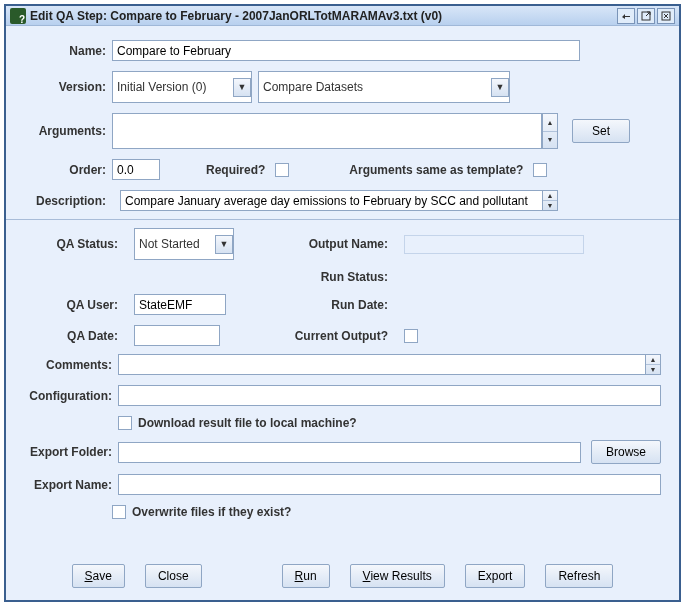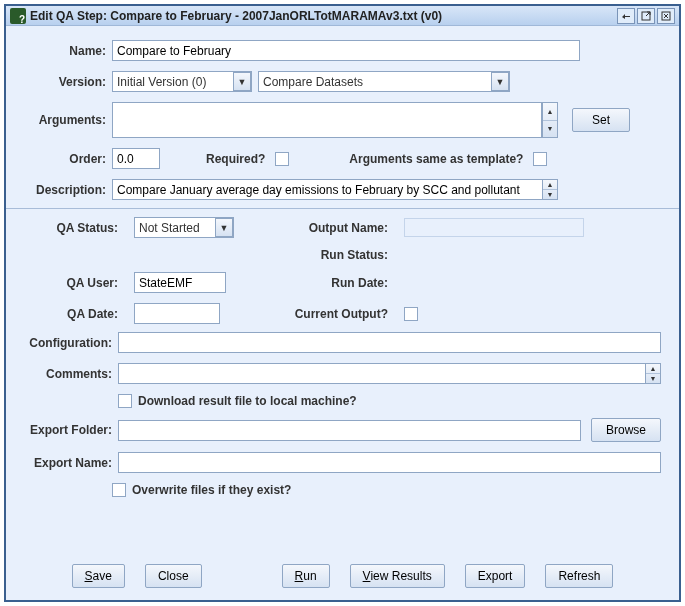--- a/index.html
+++ b/index.html
@@ -67,21 +67,21 @@
     border: 1px solid #8fa6c4;
     background: #fff;
     height: 21px;
     padding: 2px 4px;
     font-size: 12px;
     font-family: inherit;
   }
   .combo {
     border: 1px solid #8fa6c4;
     background: #fff;
-    height: 21px;
+    height: 32px;
     display: flex;
     align-items: center;
     position: relative;
   }
   .combo-text { flex: 1; padding: 0 4px; }
   .combo-btn, .spin-btns, .btn {
     background: linear-gradient(#f4f7fc, #d6e2f2);
     border: 1px solid #8fa6c4;
   }
   .combo-btn {
@@ -225,21 +225,21 @@
       <span class="checkbox"></span>
       <div style="width:60px"></div>
       <span style="font-weight:bold">Arguments same as template?</span>
       <div style="width:10px"></div>
       <span class="checkbox"></span>
     </div>
 
     <div class="row" style="margin-bottom:8px">
       <div class="lbl lbl-w1">Description:</div>
       <div class="spin-wrap" style="flex:1;max-width:446px">
-        <input class="text-input" style="flex: 1 1 0%;" value="Compare January average day emissions to February by SCC and pollutant">
+        <input class="text-input" style="flex: 1 1 0%; margin-left: 8px;" value="Compare January average day emissions to February by SCC and pollutant">
         <div class="spin-btns">
             <div>▲</div>
             <div>▼</div>
           </div>
       </div>
     </div>
 
     <hr class="sep">
 
     <div class="grid2">
@@ -263,33 +263,33 @@
       <div class="lbl">Run Date:</div>
       <div></div>
 
       <div class="lbl">QA Date:</div>
       <div><input class="text-input" style="width: 86px;" value=""></div>
       <div class="lbl">Current Output?</div>
       <div><span class="checkbox"></span></div>
     </div>
 
     <div class="row">
-      <div class="lbl lbl-w2">Configuration:</div>
-      <input class="text-input" style="flex: 1 1 0%;">
-    </div>
-
-    <div class="row">
       <div class="lbl lbl-w2">Comments:</div>
       <div class="spin-wrap" style="flex:1">
         <input class="text-input" style="flex: 1 1 0%;">
         <div class="spin-btns">
             <div>▲</div>
             <div>▼</div>
           </div>
       </div>
+    </div>
+
+    <div class="row">
+      <div class="lbl lbl-w2">Configuration:</div>
+      <input class="text-input" style="flex: 1 1 0%;">
     </div>
 
     <div class="row" style="margin-left:94px">
       <span class="checkbox"></span>
       <div style="width:6px"></div>
       <span style="font-weight:bold">Download result file to local machine?</span>
     </div>
 
     <div class="row">
       <div class="lbl lbl-w2">Export Folder:</div>

